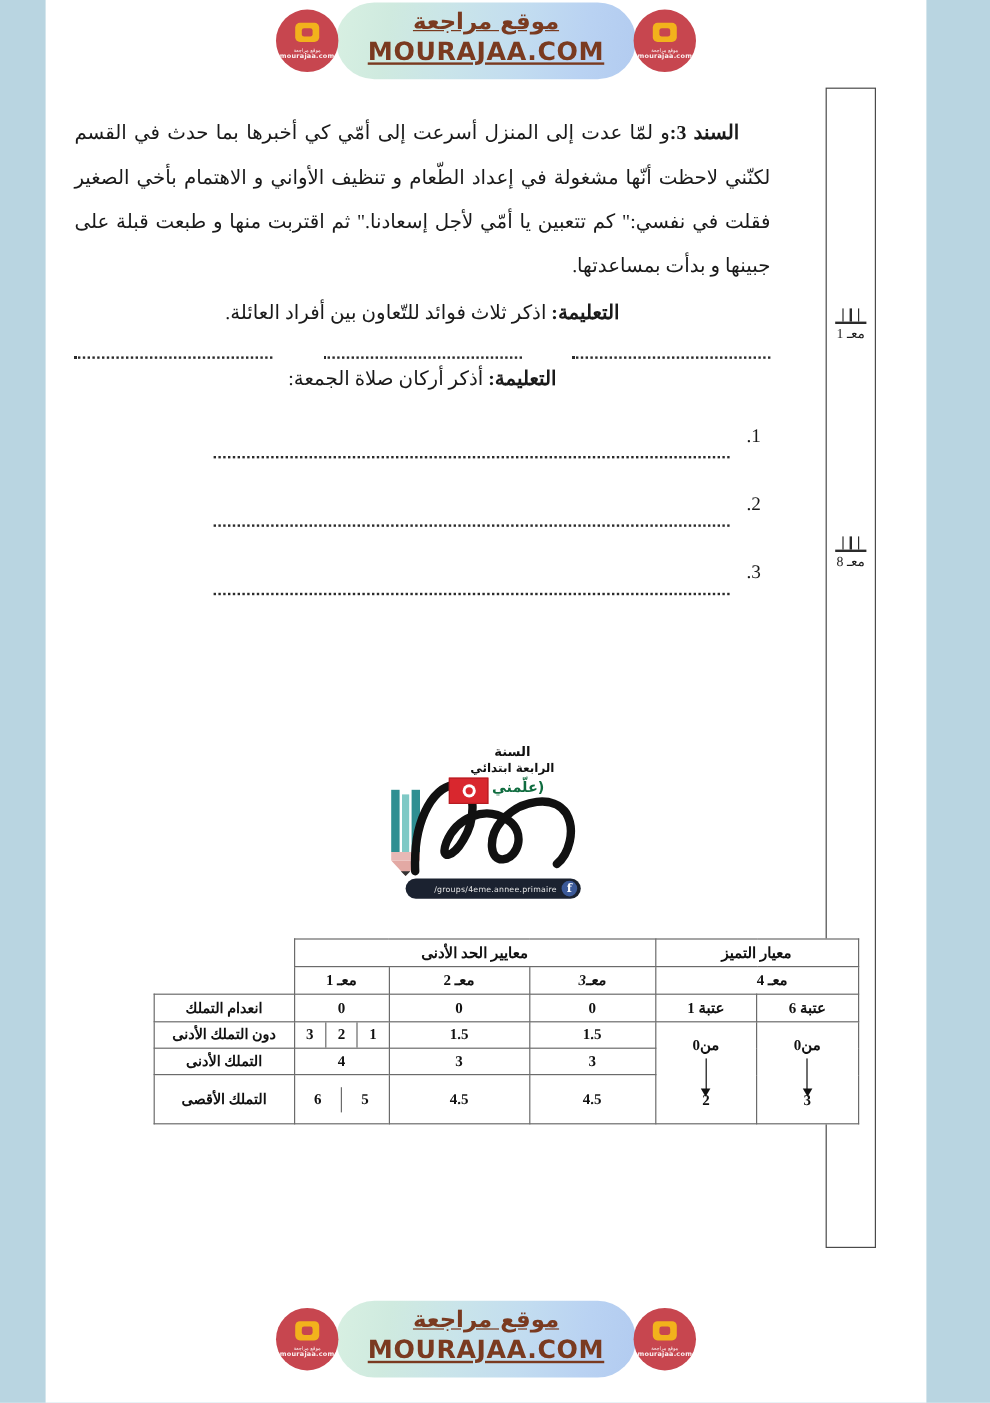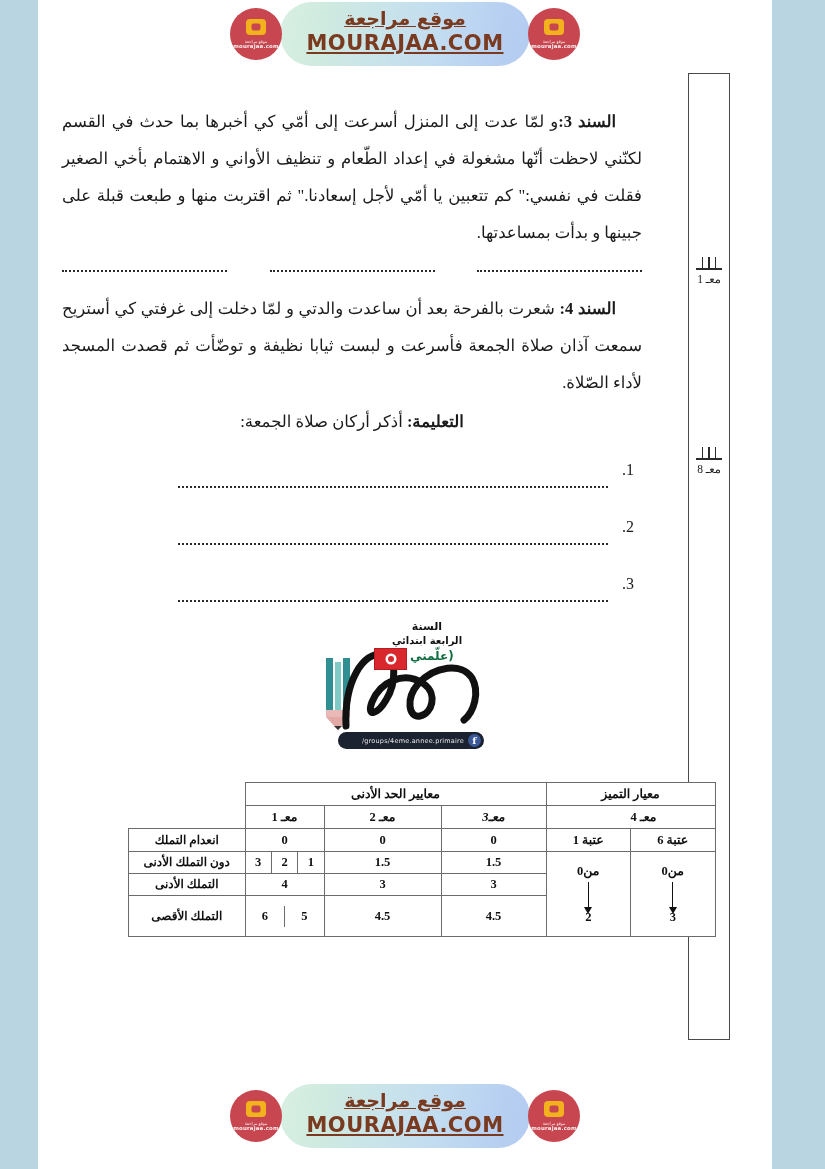--- a/index.html
+++ b/index.html
@@ -115,21 +115,21 @@
     font-size: 4.2px;
     line-height: 5.4px;
     opacity: .92;
   }
   .logo-sub b { font-size: 5.4px; letter-spacing: .2px; }
 
   
   .body-text {
     position: absolute;
     left: 62px;
-    top: 103px;
+    top: 92px;
     width: 580px;
     text-align: justify;
     font-size: 16.5px;
     line-height: 37px;
     color: #1a1a1a;
   }
   .para { margin: 0 0 4px 0; }
   .para b { font-weight: bold; }
   .lead { display: inline-block; width: 26px; }
 
@@ -433,31 +433,31 @@
     </div>
   </div>
 </div>
 
 <div class="body-text">
 
   <p class="para">
     <span class="lead"></span><b>السند 3:</b><span>و لمّا عدت إلى المنزل أسرعت إلى أمّي كي أخبرها بما حدث في القسم لكنّني لاحظت أنّها مشغولة في إعداد الطّعام و تنظيف الأواني و الاهتمام بأخي الصغير فقلت في نفسي:" كم تتعبين يا أمّي لأجل إسعادنا." ثم اقتربت منها و طبعت قبلة على جبينها و بدأت بمساعدتها.</span>
   </p>
 
+  <p class="instruction">
+    <b>التعليمة:</b>
+    <span>اذكر ثلاث فوائد للتّعاون بين أفراد العائلة.</span>
+  </p>
 
   <div class="dots-row">
     <span class="dots-seg"></span>
     <span class="dots-seg"></span>
     <span class="dots-seg"></span>
   </div>
 
-  <p class="para" style="margin-top:18px;">
-    <span class="lead"></span><b>السند 4:</b>
-    <span>شعرت بالفرحة بعد أن ساعدت والدتي و لمّا دخلت إلى غرفتي كي أستريح سمعت آذان صلاة الجمعة فأسرعت و لبست ثيابا نظيفة و توضّأت ثم قصدت المسجد لأداء الصّلاة.</span>
-  </p>
 
   <p class="instruction">
     <b>التعليمة:</b>
     <span>أذكر أركان صلاة الجمعة:</span>
   </p>
 
   <div class="numbered-lines">
     <div class="num-line">
       <span class="num-label">1.</span>
       <span class="num-dots"></span>

